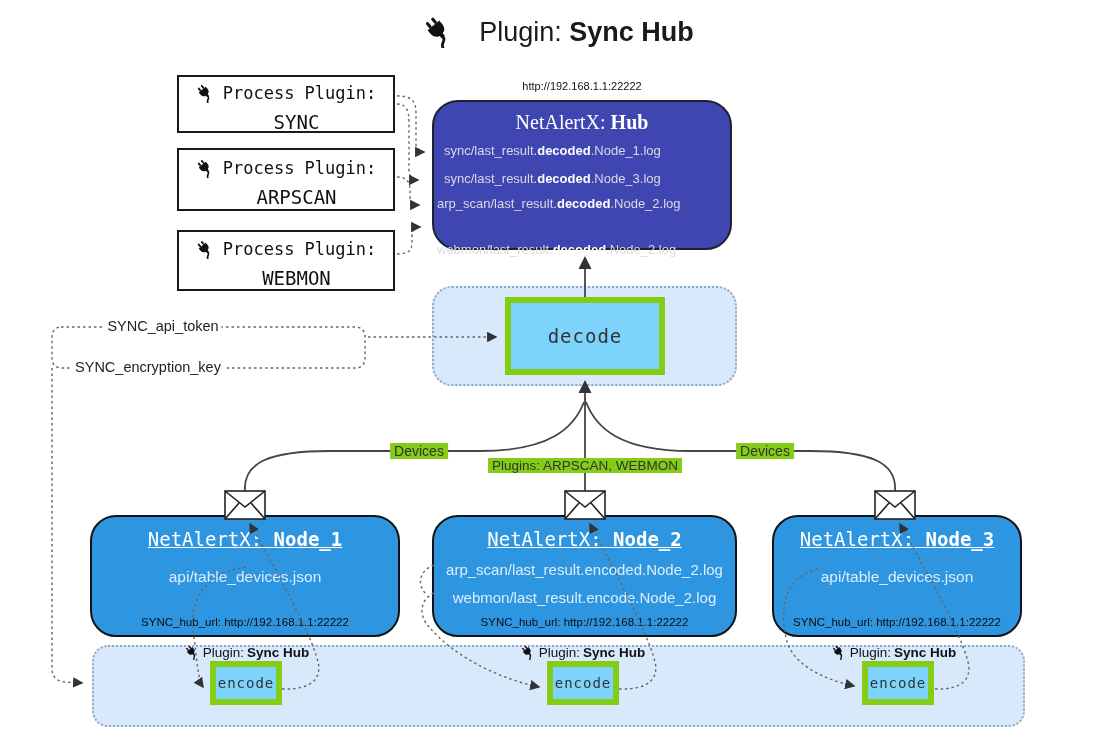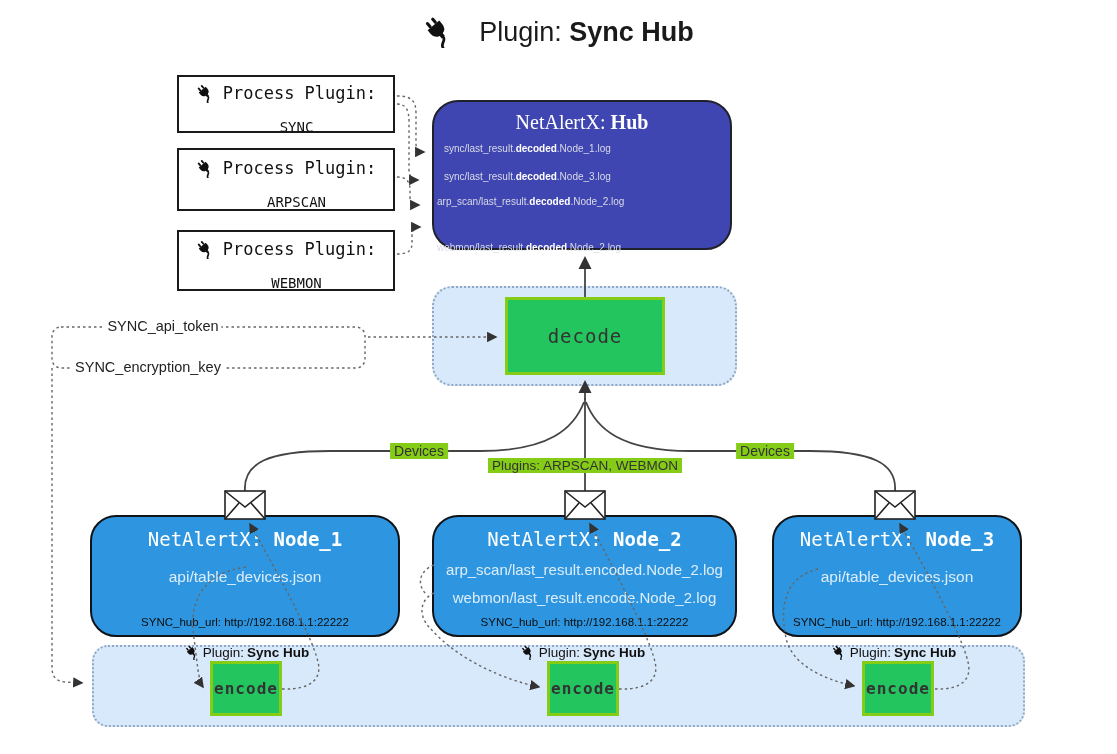--- a/index.html
+++ b/index.html
@@ -11,44 +11,44 @@
 
   
   .title-row{left:0;right:0;top:16px;display:flex;justify-content:center;align-items:center;gap:24px;z-index:2;}
   .title-text{font-size:27px;color:#1a1a1a;}
   .plug-svg{display:inline-block;vertical-align:middle;}
 
   
   .pbox{left:177px;width:218px;background:#fff;border:2px solid #1a1a1a;text-align:center;
         color:#111;padding-top:6px;box-sizing:border-box;z-index:2;}
   .pbox .l1{font-size:17px;display:flex;align-items:center;justify-content:center;gap:8px;}
-  .pbox .l2{font-size:14px;margin-top:16px;padding-left:21px;}
+  .pbox .l2{font-size:19px;margin-top:8px;padding-left:21px;}
 
   
   .hub{left:432px;top:100px;width:300px;height:150px;background:#3f46b2;border:2px solid #20222b;
        border-radius:26px;box-sizing:border-box;z-index:2;}
   .hub-title{left:432px;top:111px;width:300px;text-align:center;font-size:20px;color:#fff;z-index:3;font-family:Liberation Serif, serif;}
   .hub-url{left:432px;top:80px;width:300px;text-align:center;font-size:11px;color:#111;z-index:2;}
-  .hublog{width:300px;font-size:10px;color:#d9dae6;white-space:nowrap;z-index:3;}
+  .hublog{width:300px;font-size:13px;color:#d9dae6;white-space:nowrap;z-index:3;}
   .hublog .b{color:#ffffff;}
   .ind1{left:444px;} .ind2{left:437px;}
 
   
   .panel{background:#d8e9fb;border:2px dotted #8fa7c4;box-sizing:border-box;z-index:1;}
   .decode-panel{left:432px;top:286px;width:305px;height:100px;border-radius:20px;}
   .bottom-panel{left:92px;top:645px;width:933px;height:82px;border-radius:16px;}
-  .wbox{background:#22c55e;border:3px solid #84cc16;box-sizing:border-box;display:flex;
+  .wbox{background:#7dd3fc;border:6px solid #84cc16;box-sizing:border-box;display:flex;
         align-items:center;justify-content:center;color:#333;z-index:2;text-align:center;}
   .decode-box{left:505px;top:297px;width:160px;height:78px;font-size:19px;letter-spacing:1px;}
-  .encode-box{width:72px;height:55px;top:661px;font-size:16px;letter-spacing:1px;font-weight:bold;}
+  .encode-box{width:72px;height:44px;top:661px;font-size:14px;letter-spacing:1px;}
 
   
   .node{top:515px;height:122px;background:#2e96e0;border:2px solid #101418;border-radius:26px;
         box-sizing:border-box;z-index:2;}
-  .node-title{top:528px;text-align:center;font-size:19px;color:#fff;white-space:nowrap;z-index:3;}
+  .node-title{top:528px;text-align:center;font-size:19px;color:#fff;white-space:nowrap;z-index:3;text-decoration:underline;}
   .node-file{text-align:center;color:#dcedfb;white-space:nowrap;z-index:3;}
   .node-url{top:616px;text-align:center;font-size:11.5px;color:#0c0c0c;white-space:nowrap;z-index:3;}
 
   
   .linelabel{background:#84cc16;padding:0 4px;color:#333;white-space:nowrap;z-index:6;transform:translateX(-50%);}
   .cfglabel{background:#fff;padding:0 3px;color:#222;font-size:14.5px;white-space:nowrap;z-index:6;transform:translateX(-50%);}
   .enc-label{display:flex;align-items:center;gap:3px;font-size:13.5px;color:#111;white-space:nowrap;
              z-index:6;transform:translateX(-50%);}
 
   svg.wires{position:absolute;left:0;top:0;z-index:5;pointer-events:none;}
@@ -98,20 +98,21 @@
   <div class="abs pbox mono" style="top:230px;height:61px;padding-top:7px;">
     <div class="l1">
         <svg class="plug-svg" width="19" height="19">
           <use href="#plug"></use>
         </svg>
         <span>Process Plugin:</span>
       </div>
     <div class="l2">WEBMON</div>
   </div>
 
+  <div class="abs hub-url">http://192.168.1.1:22222</div>
   <div class="abs hub"></div>
   <div class="abs hub-title mono"><span>NetAlertX:</span> <span class="b">Hub</span></div>
   <div class="abs hublog ind1" style="top:143px;"><span>sync/last_result.</span><span class="b">decoded</span><span>.Node_1.log</span></div>
   <div class="abs hublog ind1" style="top:171px;"><span>sync/last_result.</span><span class="b">decoded</span><span>.Node_3.log</span></div>
   <div class="abs hublog ind2" style="top:196px;"><span>arp_scan/last_result.</span><span class="b">decoded</span><span>.Node_2.log</span></div>
   <div class="abs hublog ind2" style="top:218px;margin-top:24px;"><span>webmon/last_result.</span><span class="b">decoded</span><span>.Node_2.log</span></div>
 
   <div class="abs panel decode-panel"></div>
   <div class="abs wbox mono decode-box">decode</div>
 

